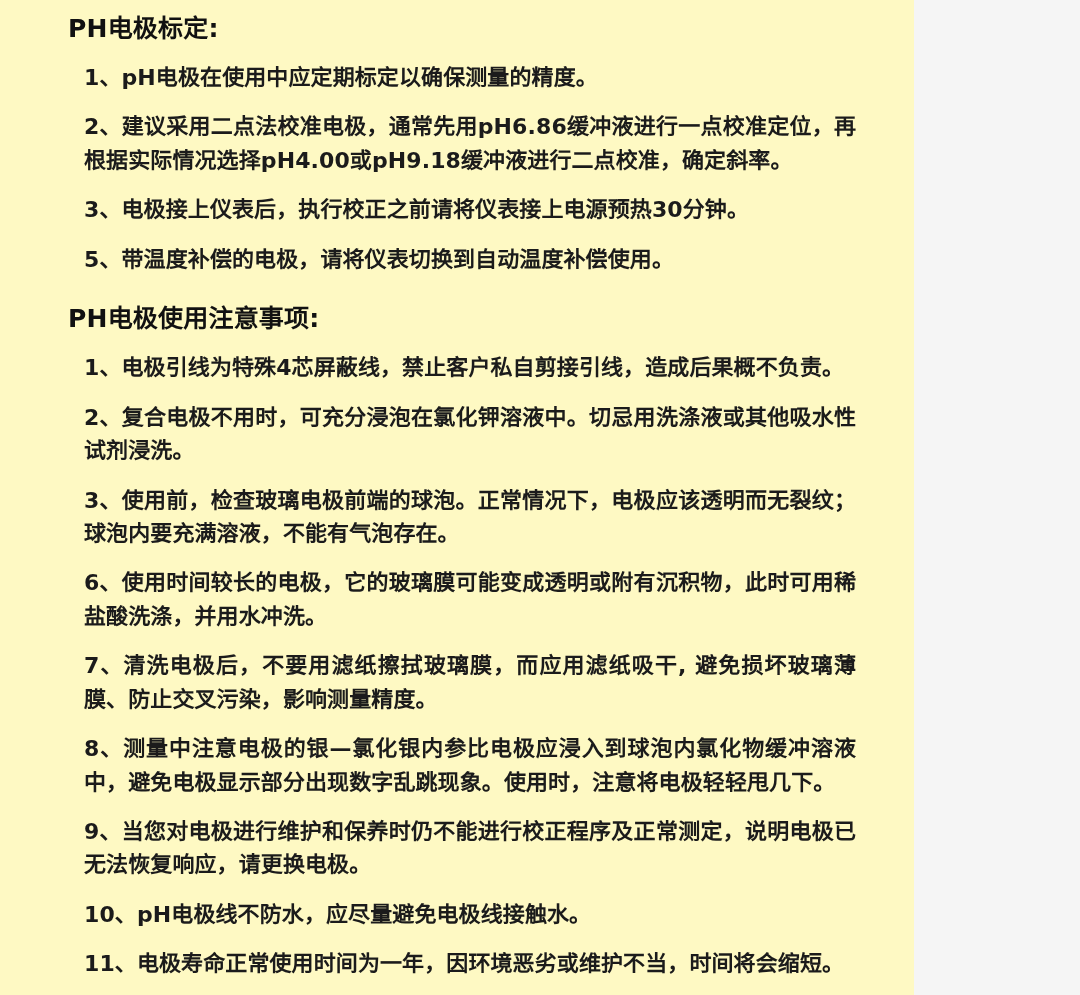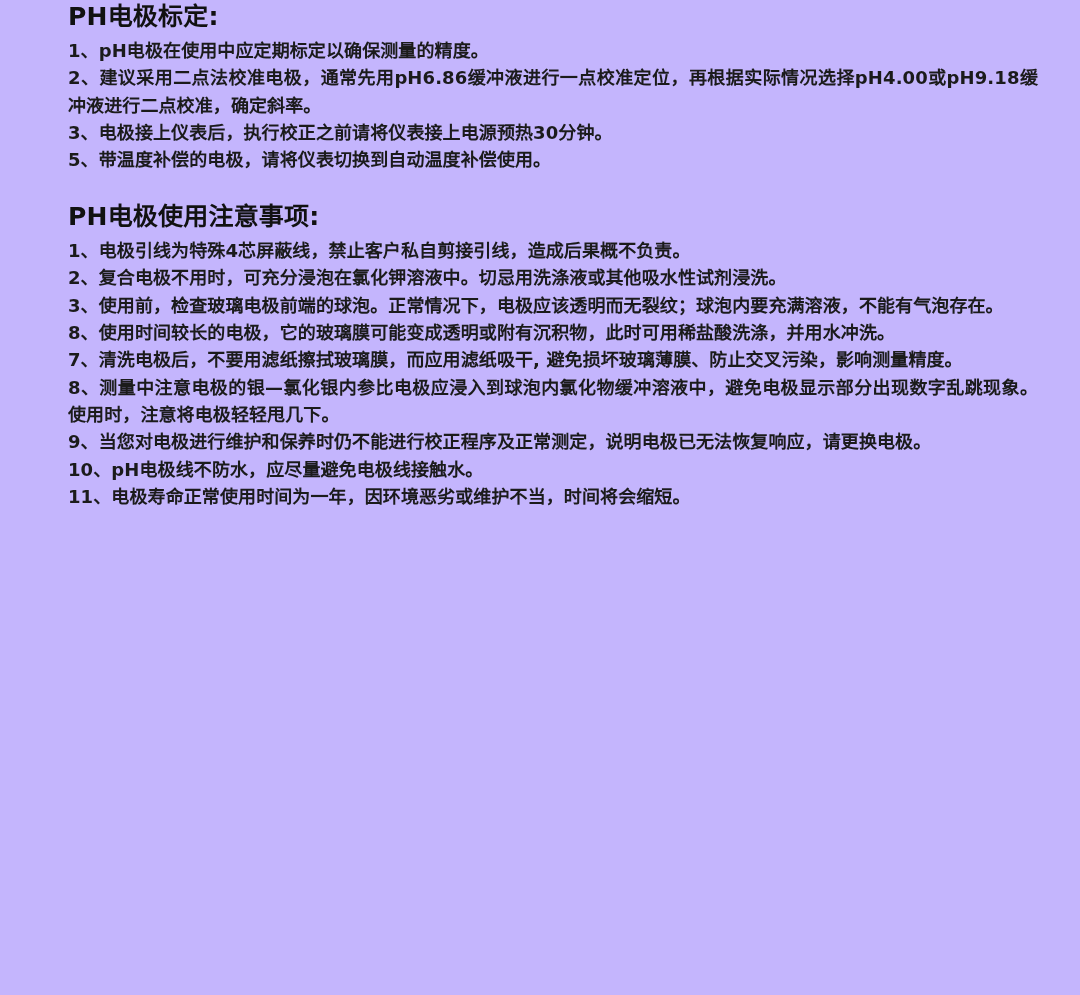--- a/index.html
+++ b/index.html
@@ -8,45 +8,45 @@
     background: #f5f5f5;
   }
   body {
     width: 1080px;
     height: 995px;
     font-family: "DejaVu Sans", "Liberation Sans", sans-serif;
     color: #1b1b1b;
     overflow: hidden;
   }
   .page {
-    width: 1080px;
+    width: 914px;
     height: 995px;
     box-sizing: border-box;
-    padding: 0 42px 0 68px;
-    background: #c4b5fd;
+    padding: 12px 42px 0 68px;
+    background: #fef9c3;
   }
   .section {
     margin: 0;
   }
   .section + .section {
     margin-top: 26px;
   }
   .heading {
     font-size: 25px;
     font-weight: 700;
     line-height: 1.32;
     letter-spacing: 0.2px;
     margin: 0 0 4px 0;
     color: #111111;
   }
   .item {
-    font-size: 18px;
+    font-size: 22px;
     font-weight: 700;
     line-height: 1.52;
-    margin: 0;
+    margin: 16px;
     color: #1b1b1b;
     text-align: justify;
     text-justify: inter-ideograph;
     letter-spacing: 0.1px;
   }
 </style>
 </head>
 <body>
 
 <div class="page">
@@ -57,21 +57,21 @@
     <p class="item">2、建议采用二点法校准电极，通常先用pH6.86缓冲液进行一点校准定位，再根据实际情况选择pH4.00或pH9.18缓冲液进行二点校准，确定斜率。</p>
     <p class="item">3、电极接上仪表后，执行校正之前请将仪表接上电源预热30分钟。</p>
     <p class="item">5、带温度补偿的电极，请将仪表切换到自动温度补偿使用。</p>
   </div>
 
   <div class="section">
     <h1 class="heading">PH电极使用注意事项:</h1>
     <p class="item">1、电极引线为特殊4芯屏蔽线，禁止客户私自剪接引线，造成后果概不负责。</p>
     <p class="item">2、复合电极不用时，可充分浸泡在氯化钾溶液中。切忌用洗涤液或其他吸水性试剂浸洗。</p>
     <p class="item">3、使用前，检查玻璃电极前端的球泡。正常情况下，电极应该透明而无裂纹；球泡内要充满溶液，不能有气泡存在。</p>
-    <p class="item">8、使用时间较长的电极，它的玻璃膜可能变成透明或附有沉积物，此时可用稀盐酸洗涤，并用水冲洗。</p>
+    <p class="item">6、使用时间较长的电极，它的玻璃膜可能变成透明或附有沉积物，此时可用稀盐酸洗涤，并用水冲洗。</p>
     <p class="item">7、清洗电极后，不要用滤纸擦拭玻璃膜，而应用滤纸吸干, 避免损坏玻璃薄膜、防止交叉污染，影响测量精度。</p>
     <p class="item">8、测量中注意电极的银—氯化银内参比电极应浸入到球泡内氯化物缓冲溶液中，避免电极显示部分出现数字乱跳现象。使用时，注意将电极轻轻甩几下。</p>
     <p class="item">9、当您对电极进行维护和保养时仍不能进行校正程序及正常测定，说明电极已无法恢复响应，请更换电极。</p>
     <p class="item">10、pH电极线不防水，应尽量避免电极线接触水。</p>
     <p class="item">11、电极寿命正常使用时间为一年，因环境恶劣或维护不当，时间将会缩短。</p>
   </div>
 
 </div>
 
 </body></html>

